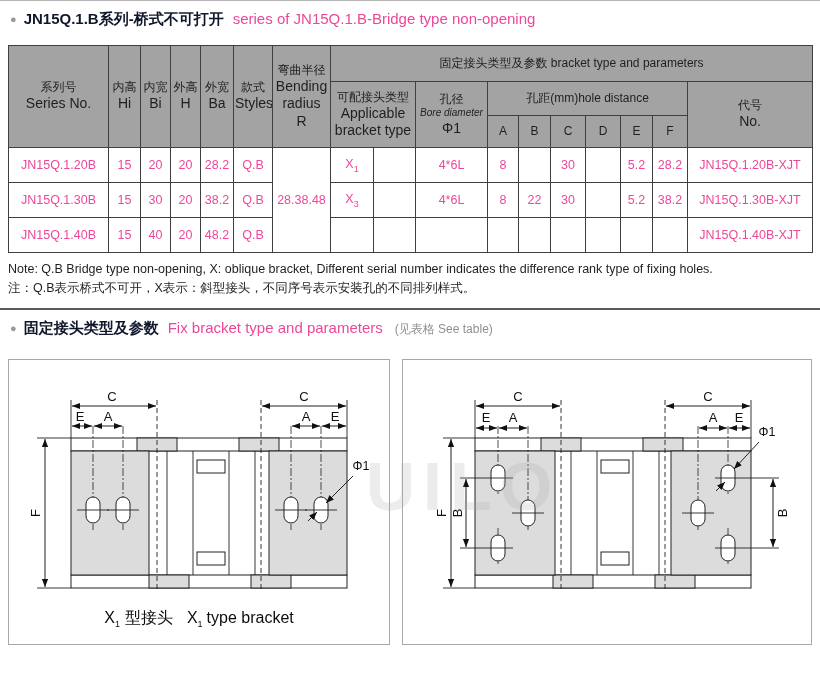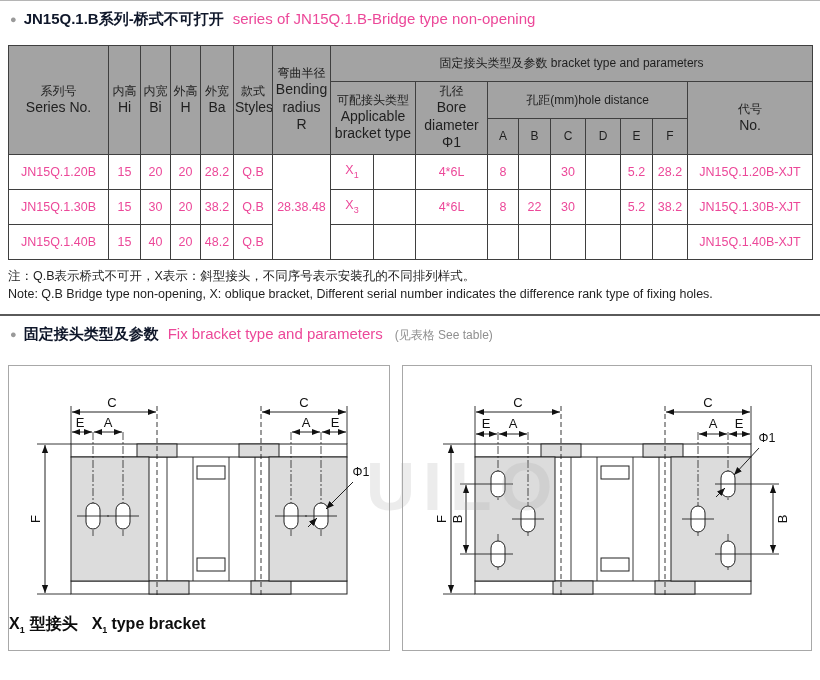--- a/index.html
+++ b/index.html
@@ -12,36 +12,36 @@
   .sec-zh { color:#0f172a; font-weight:bold; }
   .sec-en { color:#ec4899; margin-left:9px; }
   .sec-note { color:#8f8f8f; font-size:12px; margin-left:12px; }
 
   
   table { border-collapse:collapse; table-layout:fixed; margin:16px 0 0 8px; width:804px; }
   th, td { border:1px solid #3f3f3f; text-align:center; vertical-align:middle; overflow:hidden; }
   thead th { background:#a3a3a3; font-weight:normal; color:#1f1f1f; font-size:12px; line-height:1.25; padding:2px 1px; }
   .el { display:block; font-size:14px; }
   .zl { display:block; }
-  .th-small { display:block; font-size:14px; }
+  .th-small { display:block; font-size:10px;font-style:italic; }
   tbody td { font-size:12.5px; color:#ec4899; height:35px; padding:0 2px; }
   tbody sub, .caption sub { font-size:9px; }
   tr.hr1 { height:36px; } tr.hr2 { height:34px;padding-left:33px; } tr.hr3 { height:32px; }
 
   
   .notes { margin:7px 0 0 8px; font-size:12.5px; color:#1f1f1f; line-height:1.5; }
 
   .divider { border-top:2px solid #5a5a5a; margin-top:10px; }
 
   
   .panels { display:flex; gap:12px; margin:21px 0 0 8px; }
   .panel { border:1px solid #a8a8a8; background:#fff; height:286px; position:relative; }
   .panel.p1 { width:382px; }
   .panel.p2 { width:410px; }
-  .caption { text-align:left; font-size:16px; color:#0d0d0d; margin-top:0px;font-weight:bold; }
+  .caption { text-align:center; font-size:16px; color:#0d0d0d; margin-top:0px; }
   .cap-zh { margin:0 14px 0 5px; }
   .cap-en { margin-left:4px; }
 
   svg { display:block; }
   .ln  { stroke:#222; stroke-width:1; fill:none; }
   .thin{ stroke:#222; stroke-width:0.9; fill:none; }
   .dsh { stroke:#222; stroke-width:0.9; fill:none; stroke-dasharray:5 3; }
   .cl  { stroke:#222; stroke-width:0.8; fill:none; stroke-dasharray:8 2 2 2; }
   .plate { fill:#dcdcdc; stroke:#222; stroke-width:1; }
   .white { fill:#fff; stroke:#222; stroke-width:1; }
@@ -193,22 +193,22 @@
         <td></td>
         <td></td>
         <td></td>
         <td></td>
         <td>JN15Q.1.40B-XJT</td>
       </tr>
     </tbody>
   </table>
 
   <div class="notes">
+    <div>Note: Q.B Bridge type non-opening, X: oblique bracket, Different serial number indicates the difference rank type of fixing holes.</div>
     <div>注：Q.B表示桥式不可开，X表示：斜型接头，不同序号表示安装孔的不同排列样式。</div>
-    <div>Note: Q.B Bridge type non-opening, X: oblique bracket, Different serial number indicates the difference rank type of fixing holes.</div>
   </div>
 
   <div class="divider"></div>
 
   <div class="sec-head">
     <span class="bullet">●</span>
     <span class="sec-zh">固定接头类型及参数</span>
     <span class="sec-en">Fix bracket type and parameters</span>
     <span class="sec-note">(见表格 See table)</span>
   </div>

